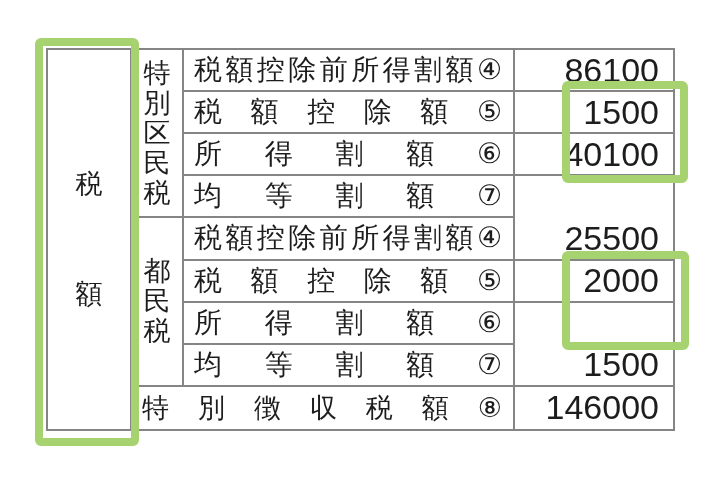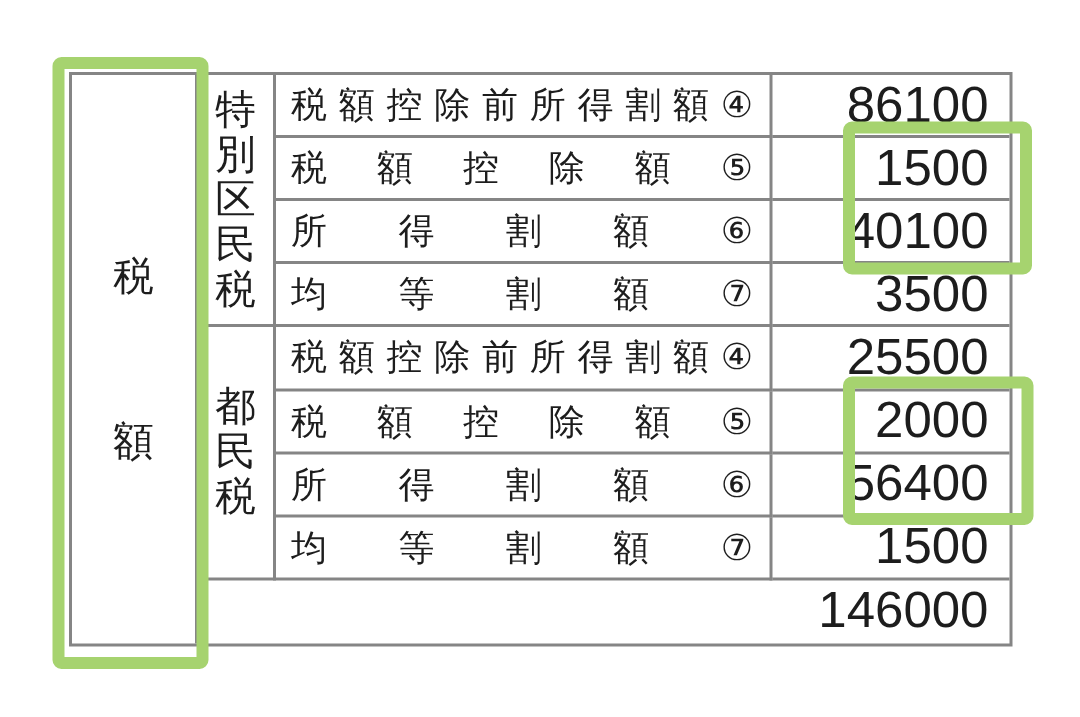--- a/index.html
+++ b/index.html
@@ -28,21 +28,21 @@
   .bb{border-bottom:2px solid var(--border);}
 
   
   .vcell{flex-direction:column;justify-content:center;font-size:27px;line-height:1;}
   .rowhead{grid-column:1;grid-row:1/10;gap:83px;}
   .g1{grid-column:2;grid-row:1/5;gap:3px;}
   .g2{grid-column:2;grid-row:5/9;gap:3px;}
   .ch{display:block;}
 
   
-  .label{grid-column:3;font-size:24px;padding:0 10px;}
+  .label{grid-column:3;font-size:28px;padding:0 10px;}
   .jtext{
     display:block;width:100%;
     text-align:justify;text-align-last:justify;
     text-justify:inter-character;
     white-space:nowrap;letter-spacing:1px;
   }
   .total{grid-column:2/4;grid-row:9;font-size:27px;padding:0 10px;}
 
   
   .value{grid-column:4;justify-content:flex-end;padding-right:14px;font-size:34px;}
@@ -103,41 +103,38 @@
     <div class="cell label r6 br bb">
         <span class="jtext">税額控除額⑤</span>
       </div>
     <div class="cell label r7 br bb">
         <span class="jtext">所得割額⑥</span>
       </div>
     <div class="cell label r8 br bb">
         <span class="jtext">均等割額⑦</span>
       </div>
 
+    <div class="cell total br">
+        <span class="jtext">特別徴収税額⑧</span>
+      </div>
 
     <div class="cell value r1 bb">
         <span>86100</span>
       </div>
     <div class="cell value r2 bb">
         <span>1500</span>
       </div>
     <div class="cell value r3 bb">
         <span>40100</span>
       </div>
-    <div class="cell value r4 bb">
-        <span>3500</span>
-      </div>
     <div class="cell value r5 bb">
         <span>25500</span>
       </div>
     <div class="cell value r6 bb">
         <span>2000</span>
-      </div>
-    <div class="cell value r7 bb">
-        <span>56400</span>
       </div>
     <div class="cell value r8 bb">
         <span>1500</span>
       </div>
     <div class="cell value r9">
         <span>146000</span>
       </div>
 
   </div>
 

